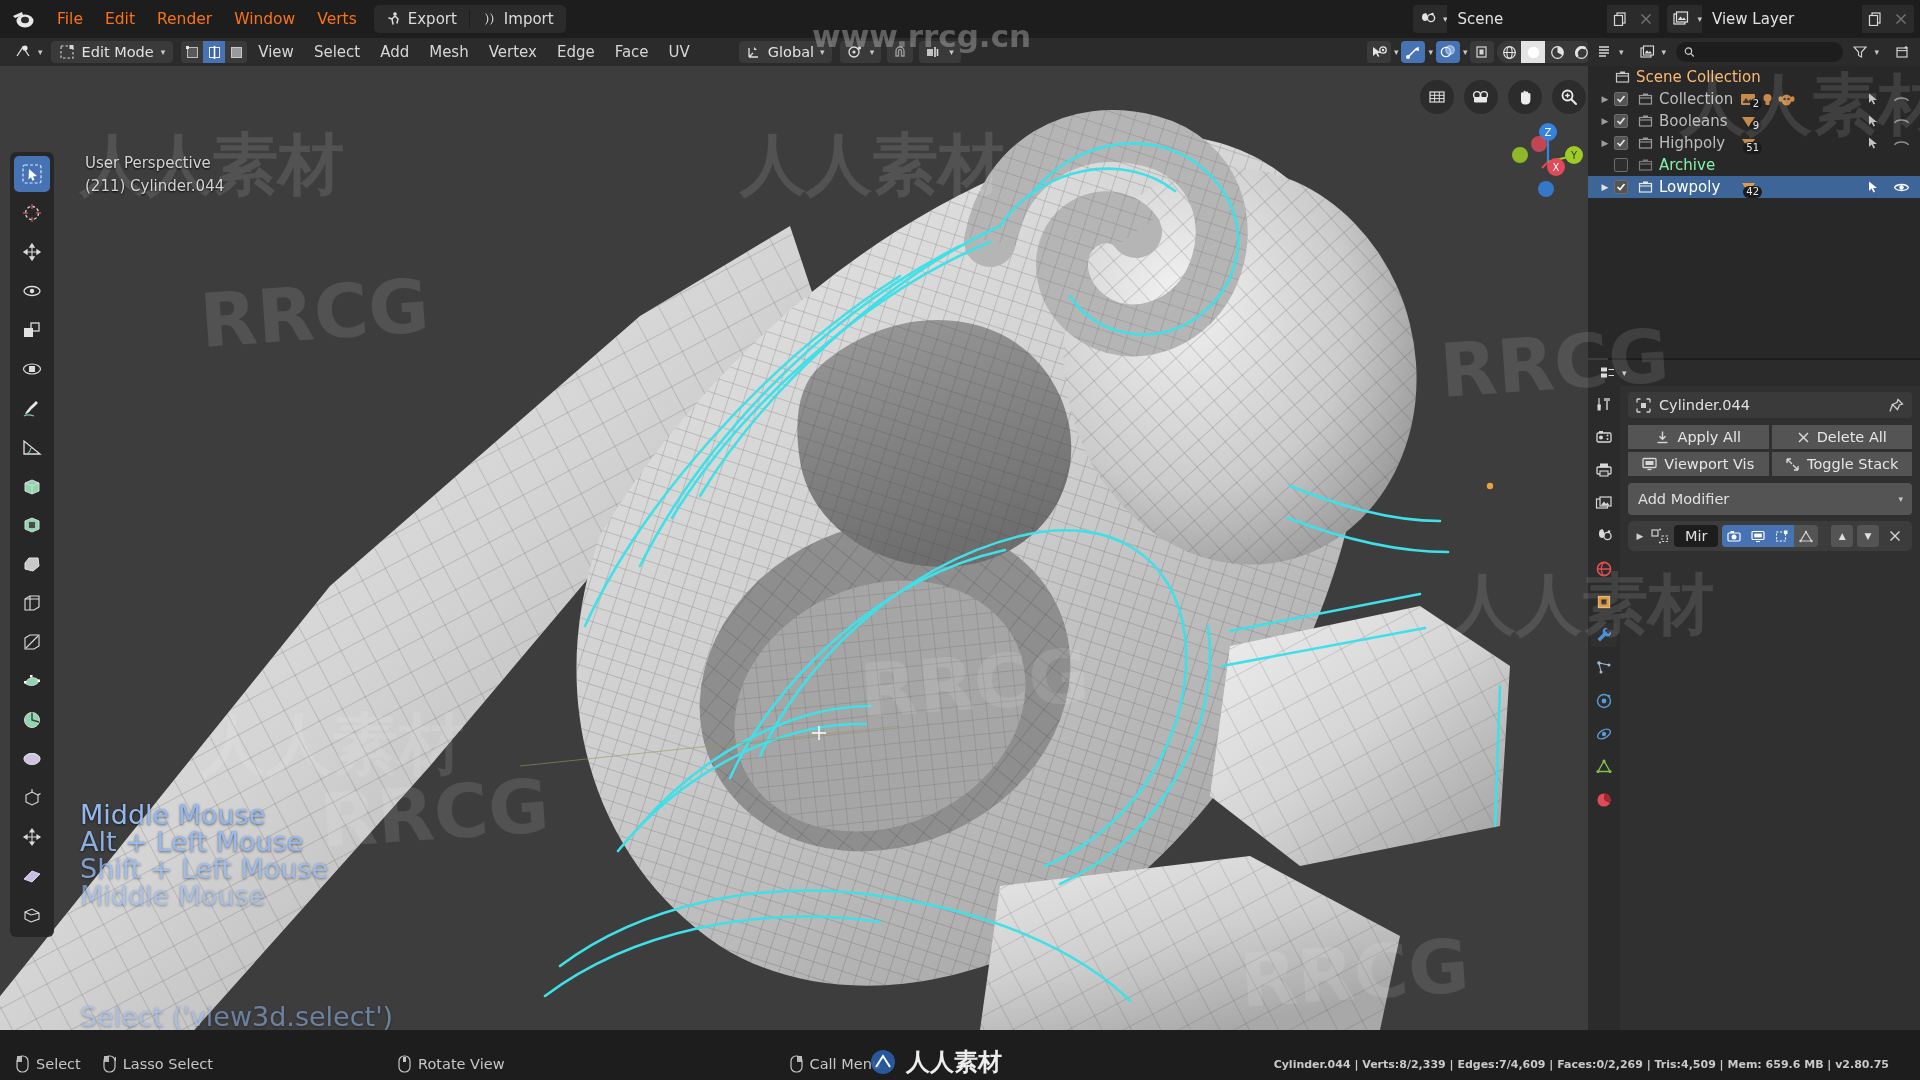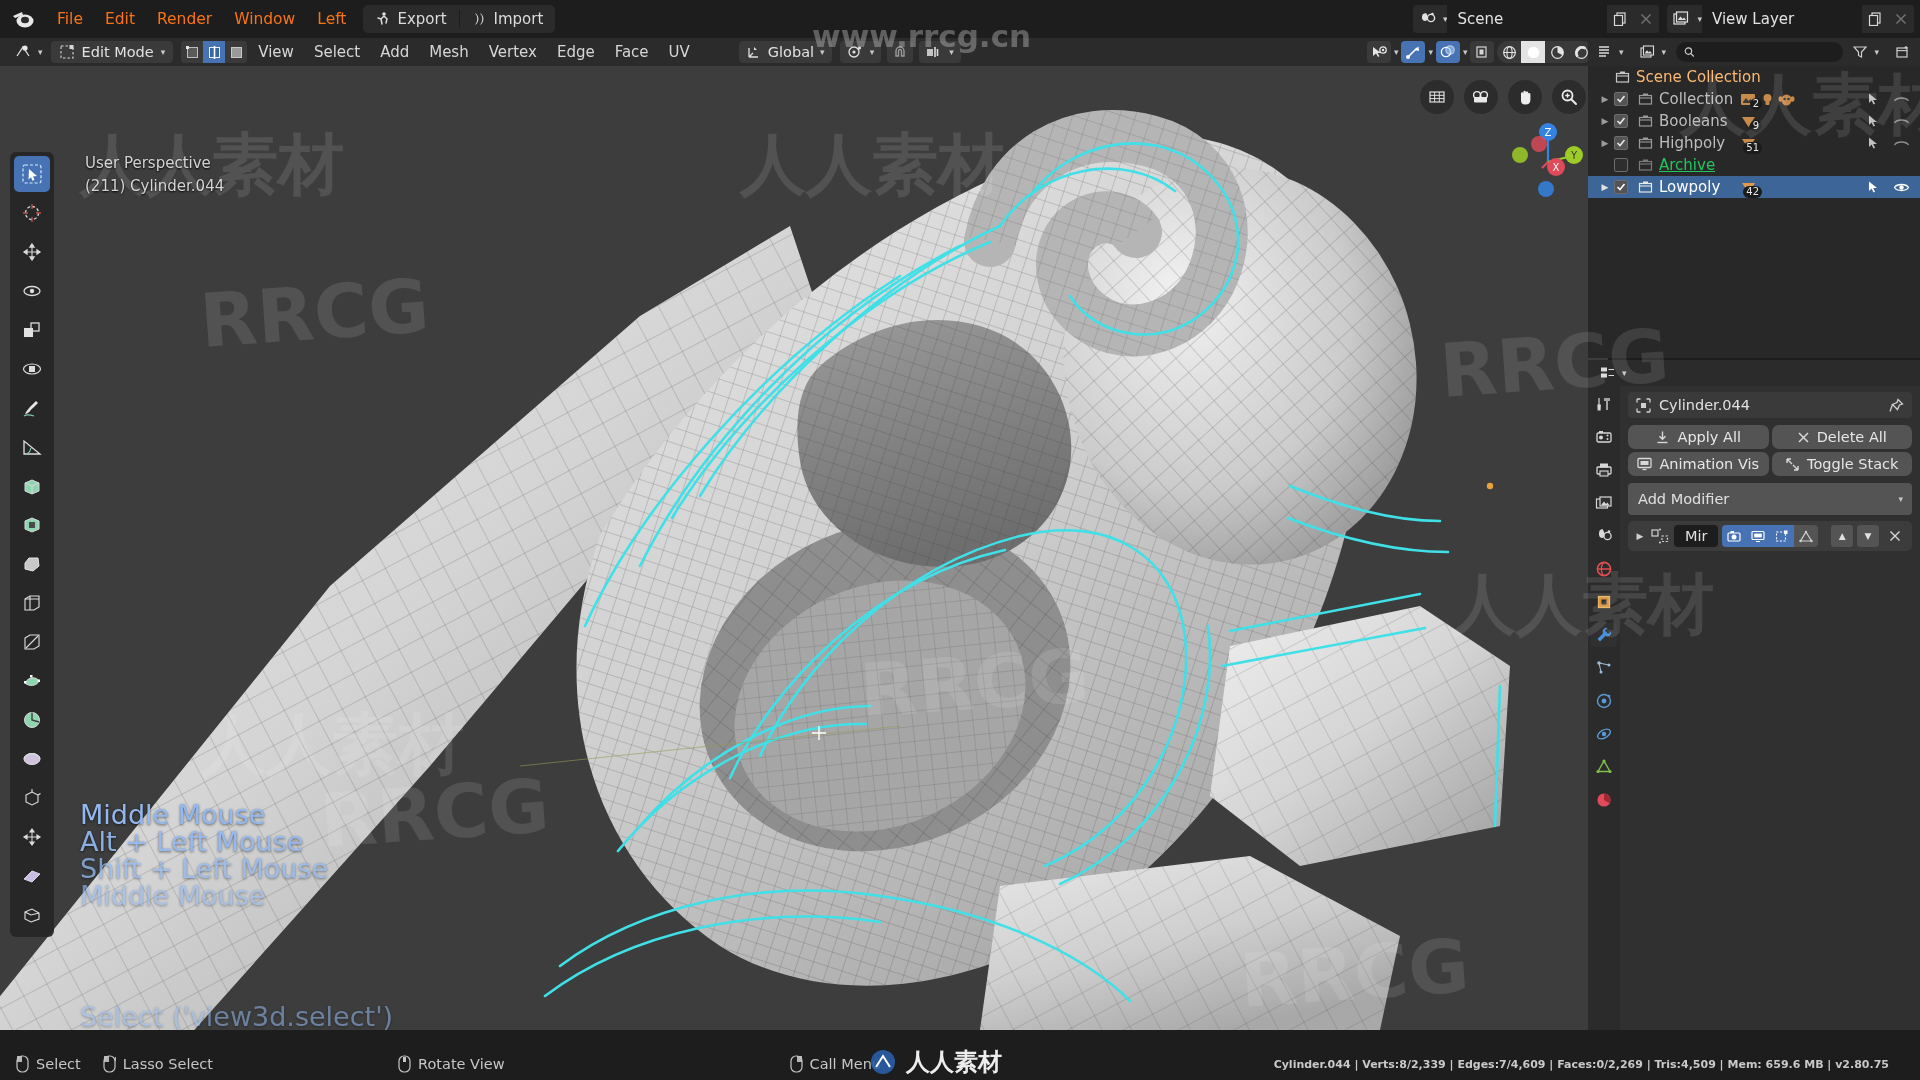--- a/index.html
+++ b/index.html
@@ -108,21 +108,21 @@
   #props { position:absolute; left:1588px; top:360px; width:332px; height:670px; background:#303030; }
   #props-header { height:26px; background:#2b2b2b; display:flex; align-items:center; padding:0 6px; gap:6px;}
   #props-tabs { position:absolute; left:0; top:26px; width:32px; bottom:0; background:#2b2b2b;
      display:flex; flex-direction:column; align-items:center; padding-top:6px; gap:9px;}
   .ptab { width:26px; height:24px; display:flex; align-items:center; justify-content:center; border-radius:4px;}
   .ptab.active { background:#303030; }
   #props-body { position:absolute; left:32px; top:26px; right:0; bottom:0; padding:6px 8px; }
   .breadcrumb { height:26px; background:#3a3a3a; border-radius:4px; display:flex; align-items:center;
      padding:0 8px; gap:8px; font-size:14.5px; margin-bottom:7px; position:relative;}
   .btn-row { display:flex; gap:3px; margin-bottom:3px; }
-  .p-btn { flex:1; height:24px; background:#545454; border-radius:7px; display:flex; align-items:center;
+  .p-btn { flex:1; height:24px; background:#545454; border-radius:0; display:flex; align-items:center;
      justify-content:center; gap:7px; font-size:14.5px; color:#e6e6e6;}
   .p-btn .ic { opacity:.9; }
   .add-mod { height:26px; background:#545454; border-radius:4px; display:flex; align-items:center;
      padding:16px 10px; font-size:14.5px; margin:7px 0 6px; position:relative;}
   .mod-row { height:30px; background:#3c3c3c; border-radius:5px; display:flex; align-items:center;
      padding:0 5px; gap:4px;}
   .mod-name { background:#1d1d1d; border-radius:4px; height:22px; display:flex; align-items:center;
      padding:0 11px; font-size:14.5px;}
   .mod-tg { width:24px; height:22px; display:flex; align-items:center; justify-content:center; background:#4772b3;}
   .mod-tg.off { background:#545454; }
@@ -432,21 +432,21 @@
     <svg width="26" height="26" viewBox="0 0 26 26">
         <ellipse cx="15" cy="15" rx="8.5" ry="6.5" fill="#e8e8e8"></ellipse>
         <ellipse cx="15" cy="14" rx="4" ry="3.2" fill="#2b2b2b"></ellipse>
         <path d="M3 10 L12 6 L13 9 L5 12 Z" fill="#e8e8e8"></path>
       </svg>
   </div>
   <div class="menu-item">File</div>
   <div class="menu-item">Edit</div>
   <div class="menu-item">Render</div>
   <div class="menu-item">Window</div>
-  <div class="menu-item">Left</div>
+  <div class="menu-item">Verts</div>
 
 
   <div class="tb-group">
     <div class="tb-btn">
       <svg width="16" height="16" viewBox="0 0 16 16">
           <circle cx="9" cy="3" r="1.8" fill="#dcdcdc"></circle>
           <path d="M9 5 L6 8 L3 7 M9 5 L12 8 L11 12 M6 8 L7 13" stroke="#dcdcdc" stroke-width="1.5" fill="none" stroke-linecap="round"></path>
         </svg>
       <span>Export</span>
     </div>
@@ -808,21 +808,21 @@
   <div class="ol-row">
     <div class="ol-arrow"></div>
     <div class="ol-check off"></div>
     <div class="ol-ic">
         <svg width="15" height="14" viewBox="0 0 15 14">
           <rect x="1.5" y="3.5" width="12" height="8.5" fill="none" stroke="#7a7a7a" stroke-width="1.2"></rect>
           <path d="M1.5 6 H13.5" stroke="#7a7a7a" stroke-width="1.1"></path>
           <rect x="5" y="1.5" width="5" height="2" fill="#7a7a7a"></rect>
         </svg>
       </div>
-    <span class="ol-label" style="color:#22c55e;text-decoration:underline;">Archive</span>
+    <span class="ol-label" style="color:#86efac;">Archive</span>
   </div>
 
   <div class="ol-row selected">
     <div class="ol-arrow" style="color:#e2e2e2;">▶</div>
     <div class="ol-check">
         <svg width="10" height="10" viewBox="0 0 10 10">
           <path d="M1.5 5 L4 7.5 L8.5 2" stroke="#ffffff" stroke-width="1.6" fill="none"></path>
         </svg>
       </div>
     <div class="ol-ic">
@@ -984,21 +984,21 @@
         <span>Delete All</span>
       </div>
     </div>
     <div class="btn-row">
       <div class="p-btn">
         <svg class="ic" width="15" height="14" viewBox="0 0 15 14">
             <rect x="1" y="1.5" width="13" height="9" rx="1" fill="none" stroke="#e6e6e6" stroke-width="1.3"></rect>
             <rect x="3.5" y="4" width="8" height="4" fill="#e6e6e6"></rect>
             <path d="M5.5 12.5 H9.5" stroke="#e6e6e6" stroke-width="1.3"></path>
           </svg>
-        <span>Animation Vis</span>
+        <span>Viewport Vis</span>
       </div>
       <div class="p-btn">
         <svg class="ic" width="15" height="15" viewBox="0 0 15 15">
             <path d="M2 2 H6 M2 2 V6 M13 13 H9 M13 13 V9 M2 2 L7 7 M13 13 L8 8" stroke="#e6e6e6" stroke-width="1.4" fill="none"></path>
           </svg>
         <span>Toggle Stack</span>
       </div>
     </div>
 
     <div class="add-mod">

